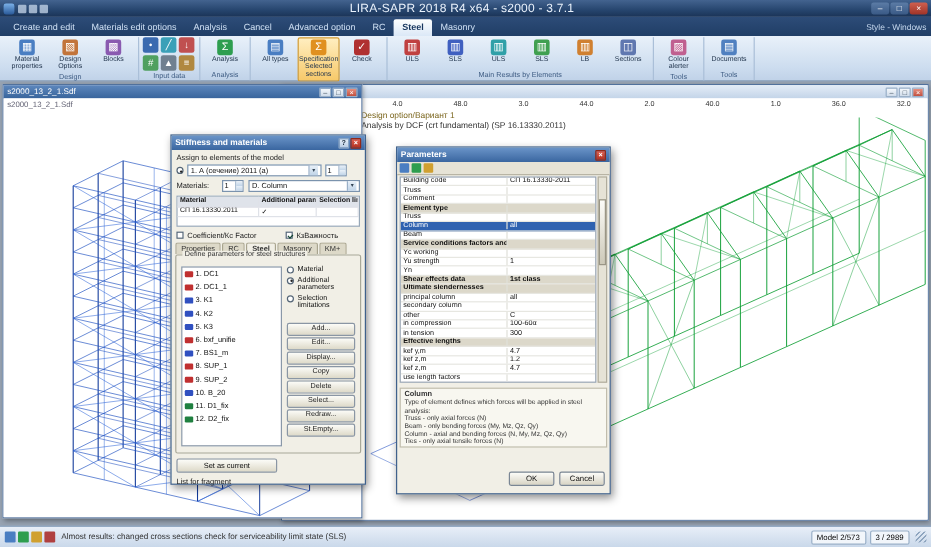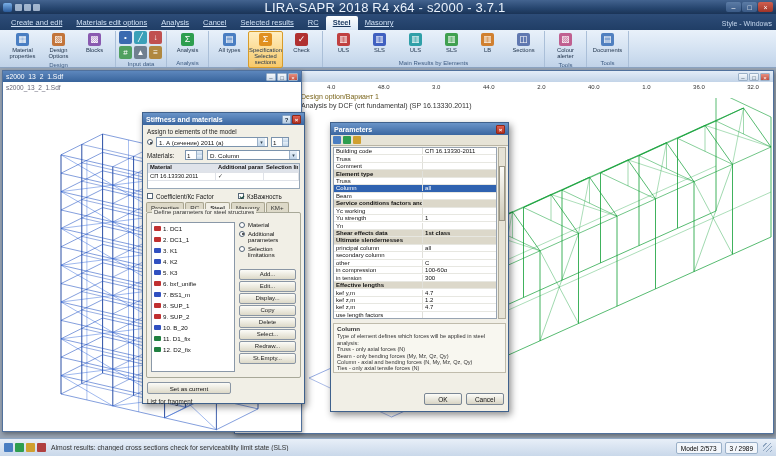--- a/index.html
+++ b/index.html
@@ -8,31 +8,31 @@
          background:#97a3b2; font-family:"Liberation Sans",sans-serif; }
 
   
   .titlebar { position:absolute; left:0; top:0; right:0; height:14px;
     background:linear-gradient(#43638f,#26456e 60%,#1b3457);
     display:flex; align-items:center; padding:0 3px; color:#eaf2fc; }
   .app-icon { width:9px; height:9px; background:linear-gradient(#7ab0e8,#2a5a9a);
     border-radius:2px; margin-right:3px; }
   .qat { display:flex; gap:2px; margin-right:4px; }
   .qat i { width:7px; height:7px; background:#c8d8ec; border-radius:1px; display:block; opacity:.75; }
-  .tb-title { flex:1; text-align:center; font-size:13px; letter-spacing:.2px; }
+  .tb-title { flex:1; text-align:center; font-size:10px; letter-spacing:.2px; }
   .win-controls { display:flex; gap:1px; }
   .wc { width:15px; height:10px; display:flex; align-items:center; justify-content:center;
     font-size:7px; color:#fff; background:linear-gradient(#5c7ca6,#3a5a86); border-radius:2px; }
   .wc.close { background:linear-gradient(#d06050,#a03428); }
 
   
   .tabstrip { position:absolute; left:0; top:14px; right:0; height:16px;
     background:linear-gradient(#2d4c78,#203e66); display:flex; align-items:flex-end; padding:0 4px; }
   .tabs { display:flex; align-items:flex-end; }
-  .tab { font-size:7.5px; color:#cfe0f4; padding:2px 7px 3px; white-space:nowrap;text-decoration:underline; }
+  .tab { font-size:7.5px; color:#cfe0f4; padding:2px 7px 3px; white-space:nowrap; }
   .tab.active { background:linear-gradient(#fdfefe,#dbe8f7); color:#17365e;
     border-radius:2px 2px 0 0; font-weight:bold; }
   .style-label { margin-left:auto; font-size:7px; color:#c6d8ee; padding-bottom:3px; white-space:nowrap; }
 
   
   .ribbon { position:absolute; left:0; top:30px; right:0; height:38px;
     background:linear-gradient(#e9f1fa,#cdddef 70%,#c0d2e8);
     border-bottom:1px solid #8aa2c0; display:flex; padding:1px 2px 0; }
   .rgroup { display:flex; flex-direction:column; padding:0 3px; border-right:1px solid #aabfd8; }
   .rgroup-buttons { flex:1; display:flex; gap:1px; align-items:stretch; }
@@ -181,21 +181,21 @@
       <div class="wc close">×</div>
     </div>
   </div>
 
   <div class="tabstrip">
     <div class="tabs" id="ribbon-tabs">
         <div class="tab">Create and edit</div>
         <div class="tab">Materials edit options</div>
         <div class="tab">Analysis</div>
         <div class="tab">Cancel</div>
-        <div class="tab">Selected results</div>
+        <div class="tab">Advanced option</div>
         <div class="tab">RC</div>
         <div class="tab active">Steel</div>
         <div class="tab">Masonry</div>
       </div>
     <div class="style-label">Style - Windows</div>
   </div>
 
   <div class="ribbon" id="ribbon-groups">
       <div class="rgroup">
         <div class="rgroup-buttons">

